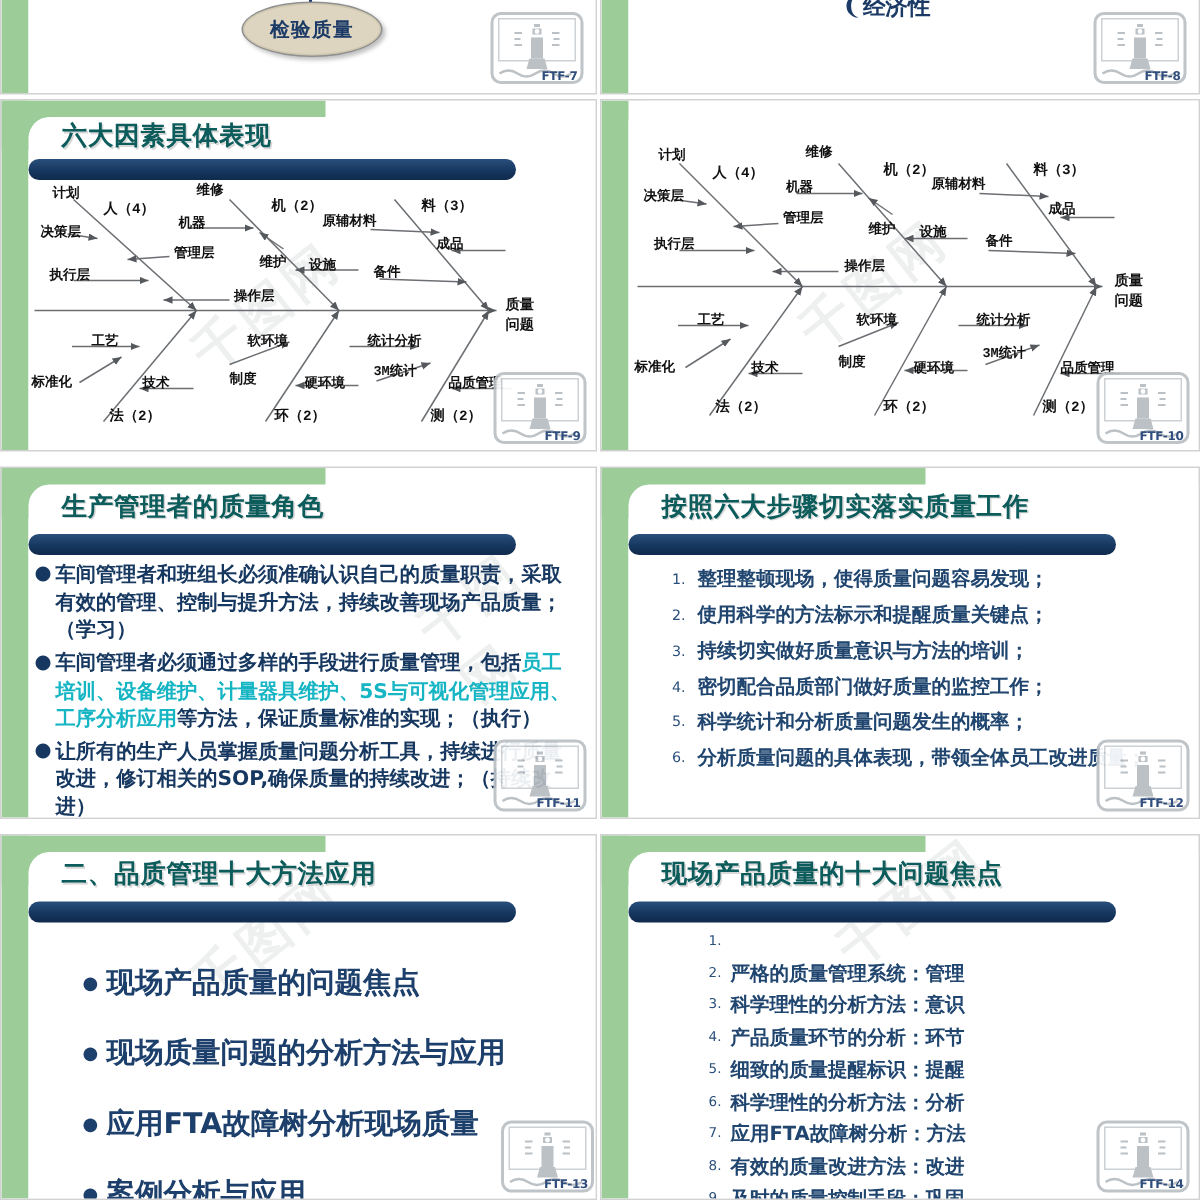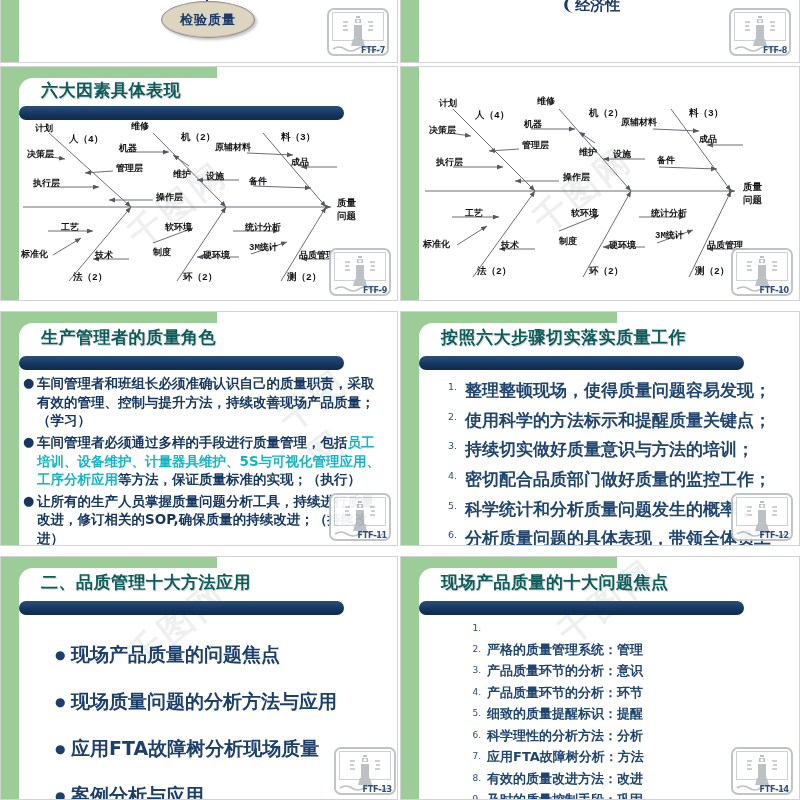--- a/index.html
+++ b/index.html
@@ -40,21 +40,21 @@
   .blist{position:absolute;color:#16375f;}
   .brow{display:flex;margin-bottom:3px;}
   .bdot{flex:0 0 auto;width:14px;font-size:13px;line-height:1.38;}
   .btxt{font-size:13.5px;line-height:1.38;font-weight:bold;}
   .hl{color:#16b5c4;}
 
   
   .nlist{position:absolute;color:#20456f;}
   .nrow{display:flex;margin-bottom:5px;align-items:flex-start;}
   .nnum{flex:0 0 26px;font-size:9.5px;line-height:1.9;text-align:right;padding-right:8px;color:#2a4f7c;}
-  .ntxt{font-size:17px;line-height:1.45;font-weight:bold;}
+  .ntxt{font-size:13px;line-height:1.45;font-weight:bold;}
 
   
   .blist2{position:absolute;color:#1d3f6b;}
   .brow2{display:flex;margin-bottom:21px;align-items:center;}
   .bdot2{flex:0 0 16px;font-size:12px;}
   .btxt2{font-size:19px;font-weight:bold;}
 
   
   .nrow3{display:flex;margin-bottom:2px;align-items:flex-start;}
   .nnum3{flex:0 0 24px;font-size:9px;line-height:2.1;text-align:right;padding-right:6px;color:#2a4f7c;}
@@ -516,21 +516,21 @@
     <div class="nlist" style="left:56px;top:62px;right:10px;">
         <div class="nrow3">
           <div class="nnum3">1.</div>
         </div>
         <div class="nrow3">
           <div class="nnum3">2.</div>
           <div class="ntxt3">严格的质量管理系统：管理</div>
         </div>
         <div class="nrow3">
           <div class="nnum3">3.</div>
-          <div class="ntxt3">产品质量环节的分析：意识</div>
+          <div class="ntxt3">科学理性的分析方法：意识</div>
         </div>
         <div class="nrow3">
           <div class="nnum3">4.</div>
           <div class="ntxt3">产品质量环节的分析：环节</div>
         </div>
         <div class="nrow3">
           <div class="nnum3">5.</div>
           <div class="ntxt3">细致的质量提醒标识：提醒</div>
         </div>
         <div class="nrow3">

